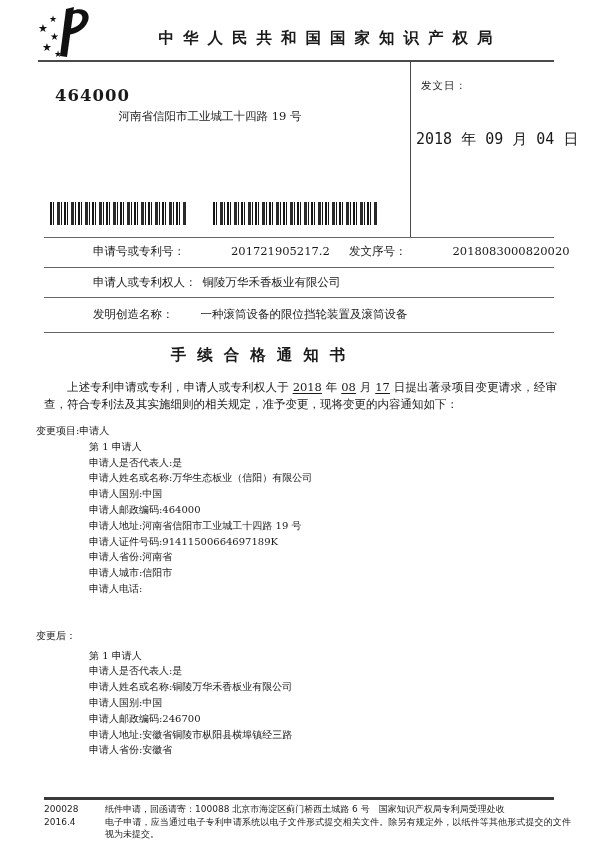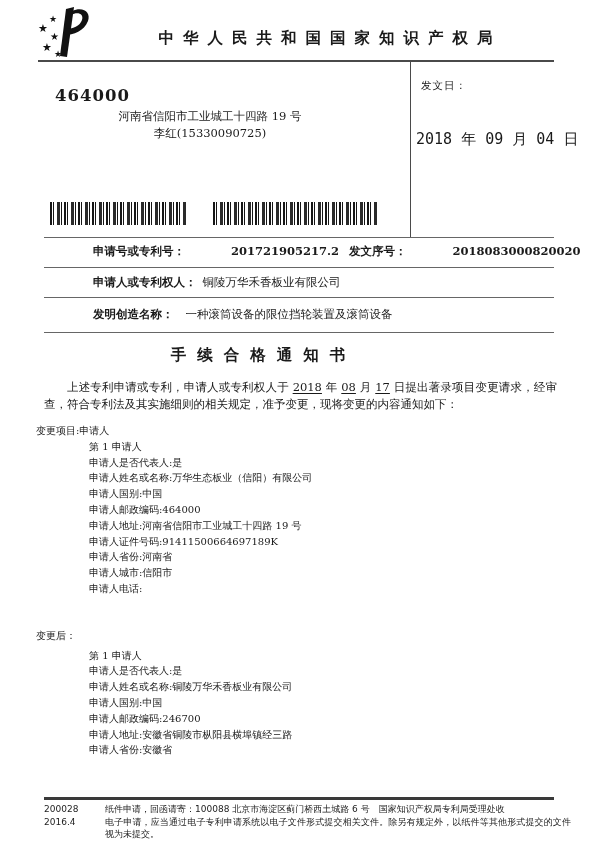--- a/index.html
+++ b/index.html
@@ -2,21 +2,21 @@
 <html><head>
 <meta charset="utf-8">
 <style>
   html,body{margin:0;padding:0;background:#e8e8e8;}
   .page{
     position:relative;width:600px;height:862px;background:#ffffff;
     margin:0 auto;overflow:hidden;color:#1a1a1a;
     font-family:"DejaVu Serif","Liberation Serif",serif;
   }
   .abs{position:absolute;}
-  .b{font-weight:bold;padding-left:40px;}
+  .b{font-weight:normal;padding-left:40px;}
   .u{text-decoration:underline;text-underline-offset:2px;}
 
   
   .logo{left:22px;top:6px;width:70px;height:54px;}
   .office-title{left:95px;right:35px;top:28px;text-align:center;
     font-size:15.5px;font-weight:bold;letter-spacing:9px;white-space:nowrap;}
   .rule-top{left:38px;top:60px;width:516px;height:1.5px;background:#4a4a4a;}
 
   
   .postal{left:55px;top:86px;font-size:16.5px;font-weight:bold;letter-spacing:1px;}
@@ -80,21 +80,20 @@
       <path d="M50 5 C62 0 69 7 66 15 C62 25 52 29 42 29 L43 23 C51 23 58 20 60 14 C62 8 56 5 49 9 Z" fill="#111"></path>
     </svg>
   </div>
 
   <div class="abs office-title">中华人民共和国国家知识产权局</div>
   <div class="abs rule-top"></div>
 
   <div class="abs postal">464000</div>
   <div class="abs mail-addr">
     <div>河南省信阳市工业城工十四路 19 号</div>
-    <div>李红(15330090725)</div>
   </div>
 
   <div class="abs vrule"></div>
   <div class="abs dispatch-label">发文日：</div>
   <div class="abs dispatch-date">2018 年 09 月 04 日</div>
 
   <div class="abs barcode barcode-1"></div>
   <div class="abs barcode barcode-2"></div>
 
   <div class="abs hline l1"></div>
@@ -105,21 +104,21 @@
   <div class="abs row" style="left:53px;top:244px;">
     <span class="b">申请号或专利号：</span><span class="b val">201721905217.2</span>
   </div>
   <div class="abs row" style="left:309px;top:244px;">
     <span class="b">发文序号：</span><span class="b val">2018083000820020</span>
   </div>
   <div class="abs row" style="left:53px;top:275px;">
     <span class="b">申请人或专利权人：</span><span class="val">铜陵万华禾香板业有限公司</span>
   </div>
   <div class="abs row" style="left:53px;top:307px;">
-    <span class="b">发明创造名称：</span><span class="val" style="margin-left:12px;">一种滚筒设备的限位挡轮装置及滚筒设备</span>
+    <span class="b">发明创造名称：</span><span class="val" style="margin-left:27px;">一种滚筒设备的限位挡轮装置及滚筒设备</span>
   </div>
 
   <div class="abs notice-title">手续合格通知书</div>
   <div class="abs intro"><span>上述专利申请或专利，申请人或专利权人于 </span><span class="u">2018</span><span> 年 </span><span class="u">08</span><span> 月 </span><span class="u">17</span><span> 日提出著录项目变更请求，经审查，符合专利法及其实施细则的相关规定，准予变更，现将变更的内容通知如下：</span></div>
 
   <div class="abs changes">
     <div>变更项目:申请人</div>
     <div class="chg-list">
       <div>第 1 申请人</div>
       <div>申请人是否代表人:是</div>

